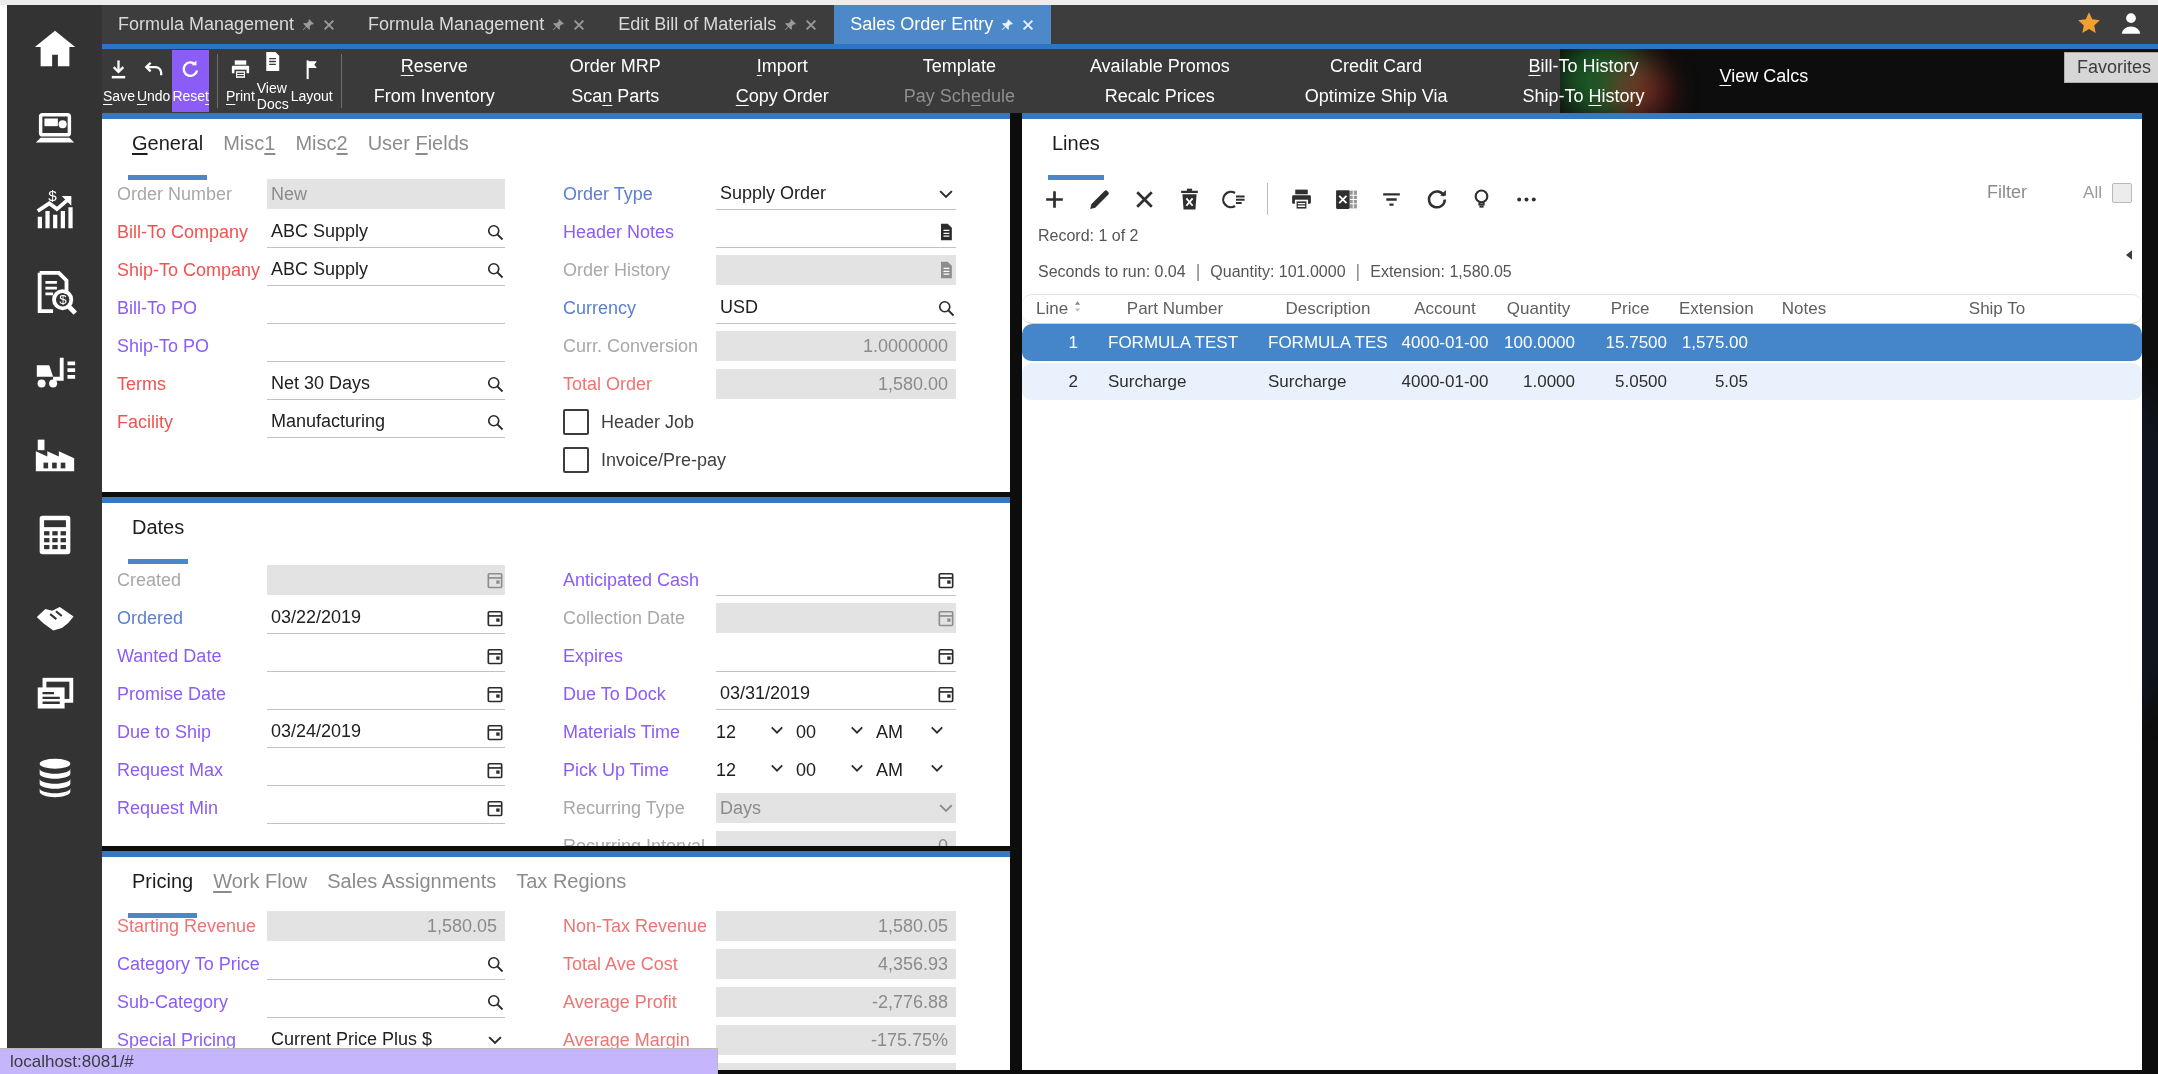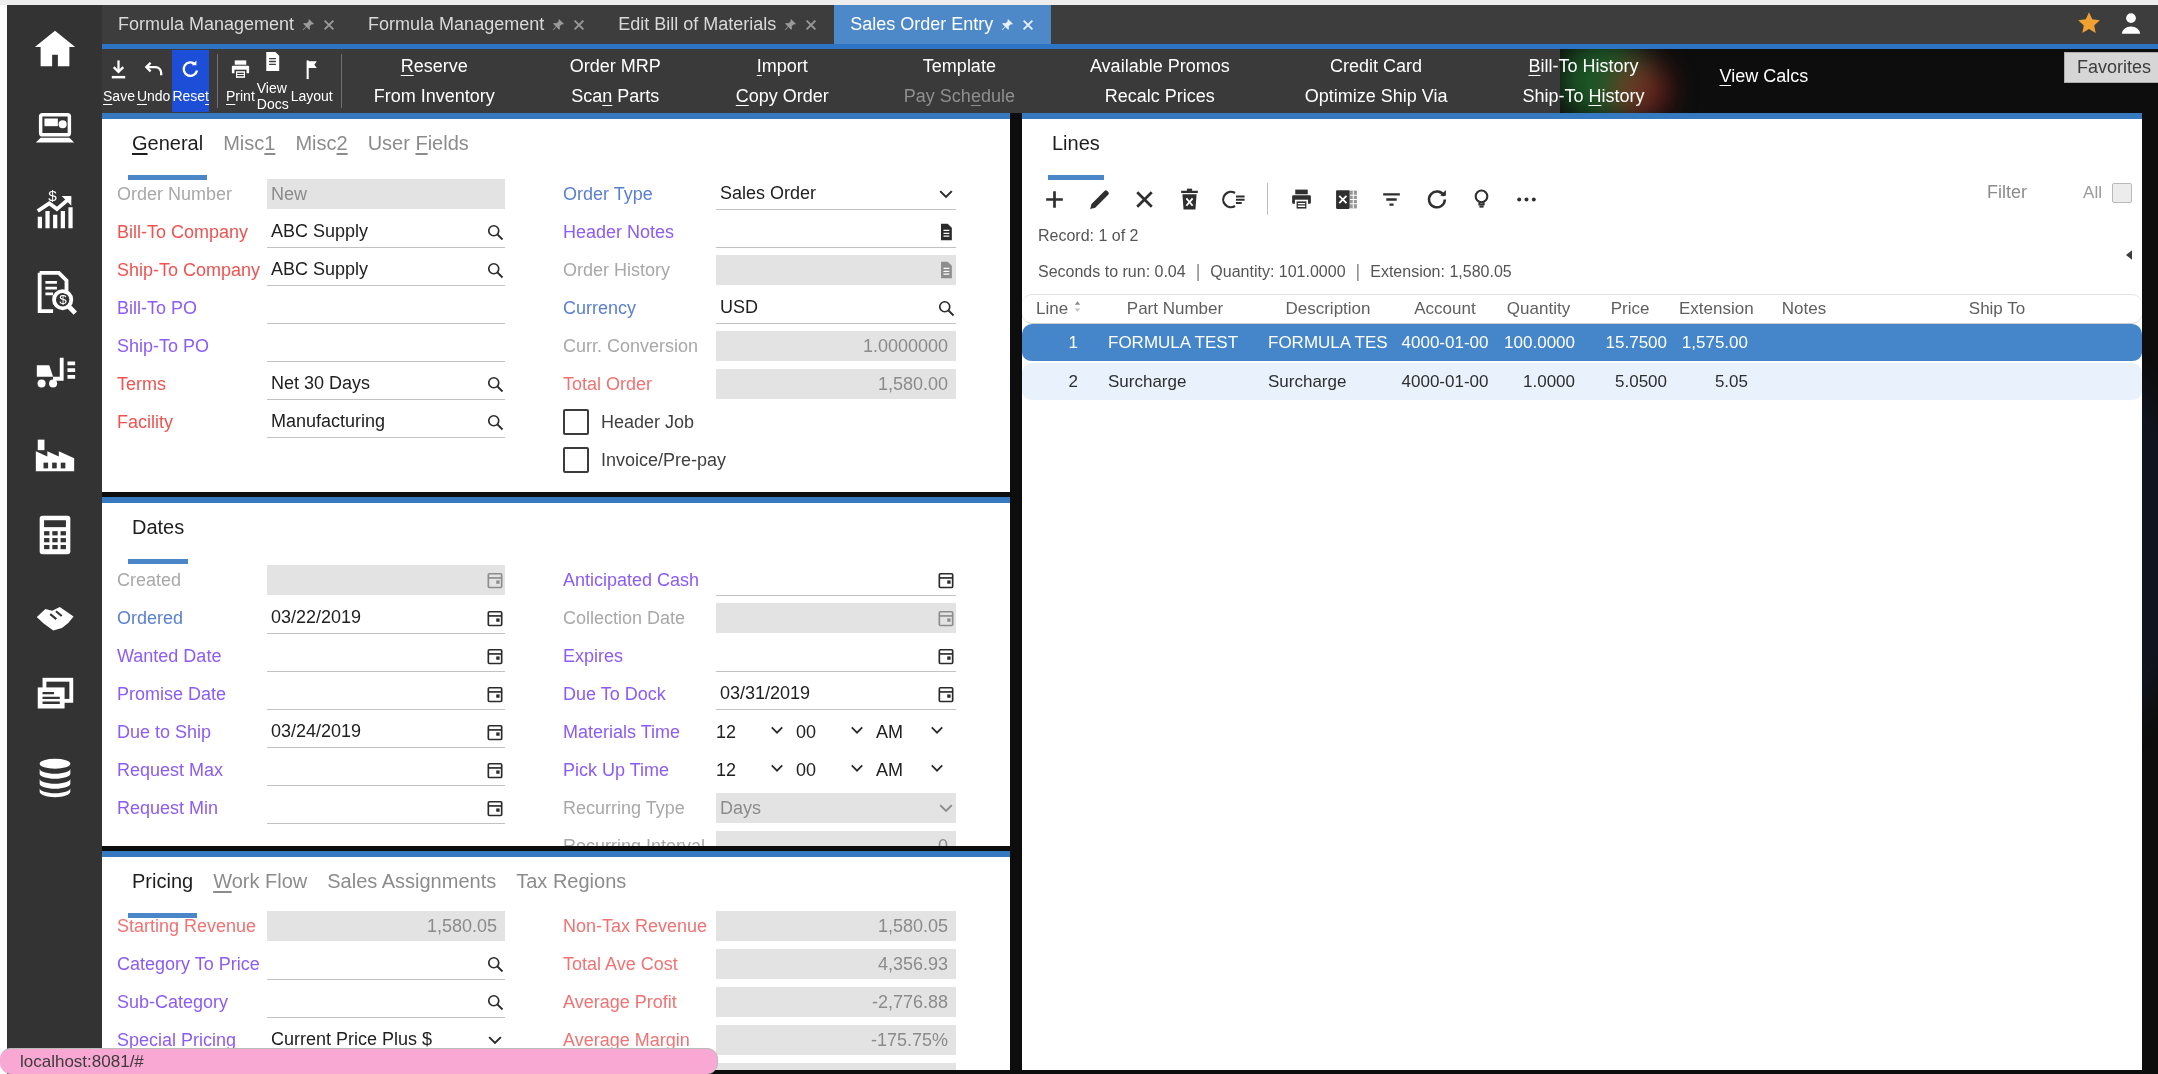--- a/index.html
+++ b/index.html
@@ -21,21 +21,21 @@
   .btab.active{background:#4d89c8;color:#ffffff;}
   .btab.active .ticon{color:#e8f0fa;}
   #tabbar-right{position:absolute;right:14px;top:0;height:39px;display:flex;align-items:center;gap:16px;}
   #tabbar-right svg{width:26px;height:26px;cursor:pointer;}
   #blue-line{position:absolute;left:102px;top:44px;right:0;height:5px;background:#2e74c4;}
   
   #toolbar{position:absolute;left:102px;top:49px;width:1458px;height:64px;background:#3a3a3a;display:flex;align-items:center;color:#fff;}
   .tb-iconbtn{width:52px;height:62px;display:flex;flex-direction:column;align-items:center;justify-content:center;gap:3px;cursor:pointer;margin:0 1px;}
   .tb-iconbtn svg{width:23px;height:23px;}
   .tb-iconbtn .lbl{font-size:14px;}
-  .tb-iconbtn.hl{background:#1d4ed8;align-items:center;}
+  .tb-iconbtn.hl{background:#8b5cf6;align-items:center;}
   .tb-div{width:1px;height:54px;background:#6f6f6f;margin:0 7px;flex:none;}
   #tb-text{display:flex;margin-left:10px;gap:45px;}
   .tb-col{display:flex;flex-direction:column;justify-content:center;gap:9px;padding:0 15px;}
   .tb-textbtn{font-size:18px;text-align:center;cursor:pointer;white-space:nowrap;}
   .tb-textbtn.disabled{color:#8f8f8f;cursor:default;}
   u{text-underline-offset:3px;}
   
   #fav-tip{position:absolute;right:-6px;top:52px;background:#d6d6d6;border:1px solid #adadad;color:#3c3c3c;font-size:18px;padding:4px 12px;}
   
   .panel{position:absolute;background:#ffffff;border-top:6px solid #3579c0;box-sizing:border-box;overflow:hidden;}
@@ -99,21 +99,21 @@
   #grid-header svg{width:15px;height:15px;}
   .drow{height:37px;font-size:17px;color:#2e2e2e;border-bottom:2px solid #fff;cursor:pointer;}
   .drow.selected{background:#4486c9;color:#ffffff;}
   .drow.alt{background:#e9f2fc;}
   .dcell{white-space:nowrap;overflow:hidden;}
   .a-right{text-align:right;}
   .a-center{text-align:center;}
   .c0{padding-right:14px;} .c1{padding-left:16px;} .c2{padding-left:26px;}
   .c4{padding-right:18px;} .c5{padding-right:12px;} .c6{padding-right:8px;}
   
-  #status-bar{position:absolute;left:0;bottom:0;width:718px;height:26px;background:#f9a8d4;border-top:1px solid #bbb;border-right:1px solid #bbb;display:flex;align-items:center;font-size:17px;color:#3c3c3c;padding-left:20px;box-sizing:border-box;border-radius:11px;}
+  #status-bar{position:absolute;left:0;bottom:0;width:718px;height:26px;background:#c4b5fd;border-top:1px solid #bbb;border-right:1px solid #bbb;display:flex;align-items:center;font-size:17px;color:#3c3c3c;padding-left:10px;box-sizing:border-box;}
 </style>
 </head>
 <body>
 
 <div id="root">
   <div class="blob" style="left:1560px;top:40px;width:90px;height:80px;background:rgba(40,150,60,.55);"></div>
   <div class="blob" style="left:1610px;top:60px;width:60px;height:60px;background:rgba(190,40,40,.5);"></div>
   <div class="blob" style="left:1700px;top:300px;width:500px;height:500px;background:rgba(25,45,85,.25);"></div>
 
   <div id="frame-top"></div>
@@ -433,21 +433,21 @@
                 <line x1="15" y1="15" x2="21" y2="21" stroke="currentColor" stroke-width="2.2"></line>
               </svg>
             </span>
           </div>
         </div>
       </div>
     <div class="col col-right" id="general-right">
         <div class="frow st-link kind-select">
           <span class="flabel">Order Type</span>
           <div class="ffield kind-select">
-            <span class="fval">Sales Order</span>
+            <span class="fval">Supply Order</span>
             <span class="ficon">
               <svg viewBox="0 0 24 24">
                 <path d="M5 8.5l7 7 7-7" fill="none" stroke="currentColor" stroke-width="2.4"></path>
               </svg>
             </span>
           </div>
         </div>
         <div class="frow st-normal kind-doc">
           <span class="flabel">Header Notes</span>
           <div class="ffield kind-doc">

